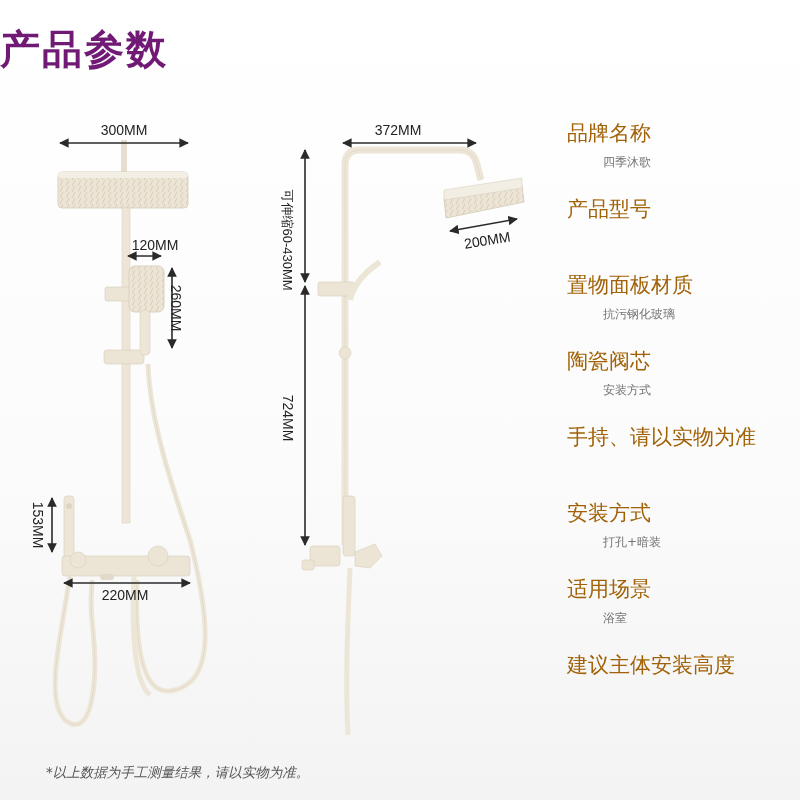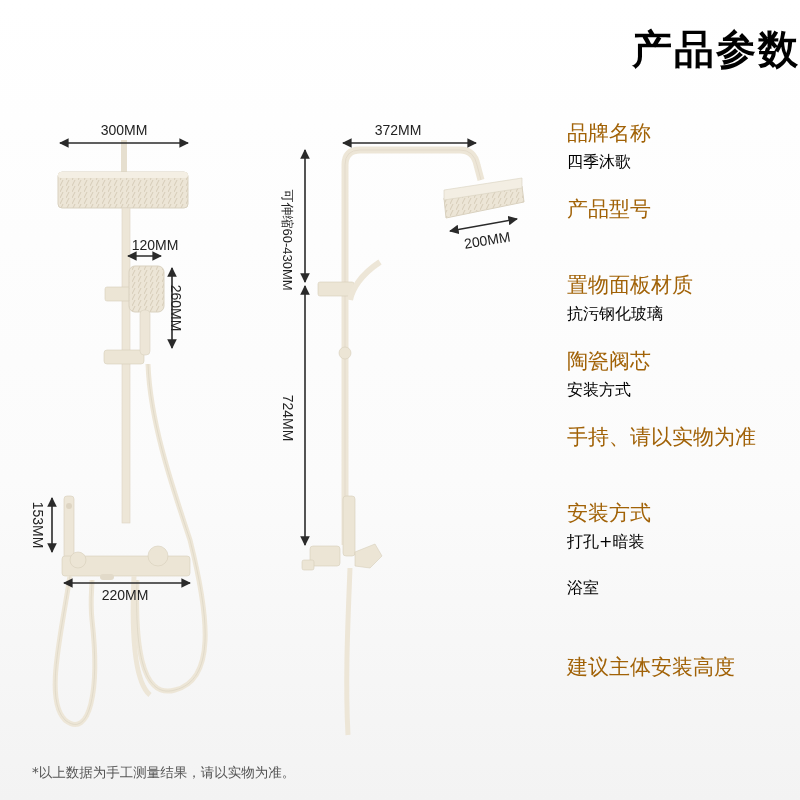--- a/index.html
+++ b/index.html
@@ -4,38 +4,39 @@
   <style>
     html, body { margin: 0; padding: 0; }
     body {
       width: 800px; height: 800px; overflow: hidden;
       background: linear-gradient(180deg, #ffffff 0%, #fbfbfb 60%, #f3f3f3 100%);
       font-family: "DejaVu Sans", "Liberation Sans", sans-serif;
       position: relative;
     }
     .title {
       position: absolute; left: 0; top: 22px; width: 800px;
-      text-align: right; font-size: 40px; font-weight: bold;
-      color: #000000; letter-spacing: 2px;
+      text-align: left; font-size: 40px; font-weight: bold;
+      color: #701a75; letter-spacing: 2px;
     }
     .specs {
       position: absolute; left: 567px; top: 118px; width: 230px;
     }
     .spec { height: 76px; }
     .spec-label {
       font-size: 21px; color: #a16207; font-weight: normal;
       line-height: 30px; white-space: nowrap;
     }
     .spec-value {
-      font-size: 16px; color: #000000; line-height: 24px; margin-top: 2px;
+      font-size: 12px; color: #737373; line-height: 24px; margin-top: 2px;
       white-space: nowrap;
+      margin-left: 36px;
     }
     .footnote {
-      position: absolute; left: 32px; top: 764px;
-      font-size: 13.5px; color: #555;
+      position: absolute; left: 46px; top: 764px;
+      font-size: 13.5px; color: #555; font-style: italic;
     }
     svg.diagram { position: absolute; left: 0; top: 100px; }
     .dimtext { font-family: "Liberation Sans", sans-serif; font-size: 14px; fill: #222; }
   </style>
 </head>
 <body>
 
 <div class="title">产品参数</div>
 
 <svg class="diagram" width="560" height="660" viewBox="0 100 560 660" xmlns="http://www.w3.org/2000/svg">
@@ -160,20 +161,21 @@
     <div class="spec-value">安装方式</div>
   </div>
   <div class="spec">
     <div class="spec-label">手持、请以实物为准</div>
   </div>
   <div class="spec">
     <div class="spec-label">安装方式</div>
     <div class="spec-value">打孔+暗装</div>
   </div>
   <div class="spec">
+    <div class="spec-label">适用场景</div>
     <div class="spec-value">浴室</div>
   </div>
   <div class="spec">
     <div class="spec-label">建议主体安装高度</div>
   </div>
 </div>
 
 <div class="footnote">*以上数据为手工测量结果，请以实物为准。</div>
 
 </body></html>

